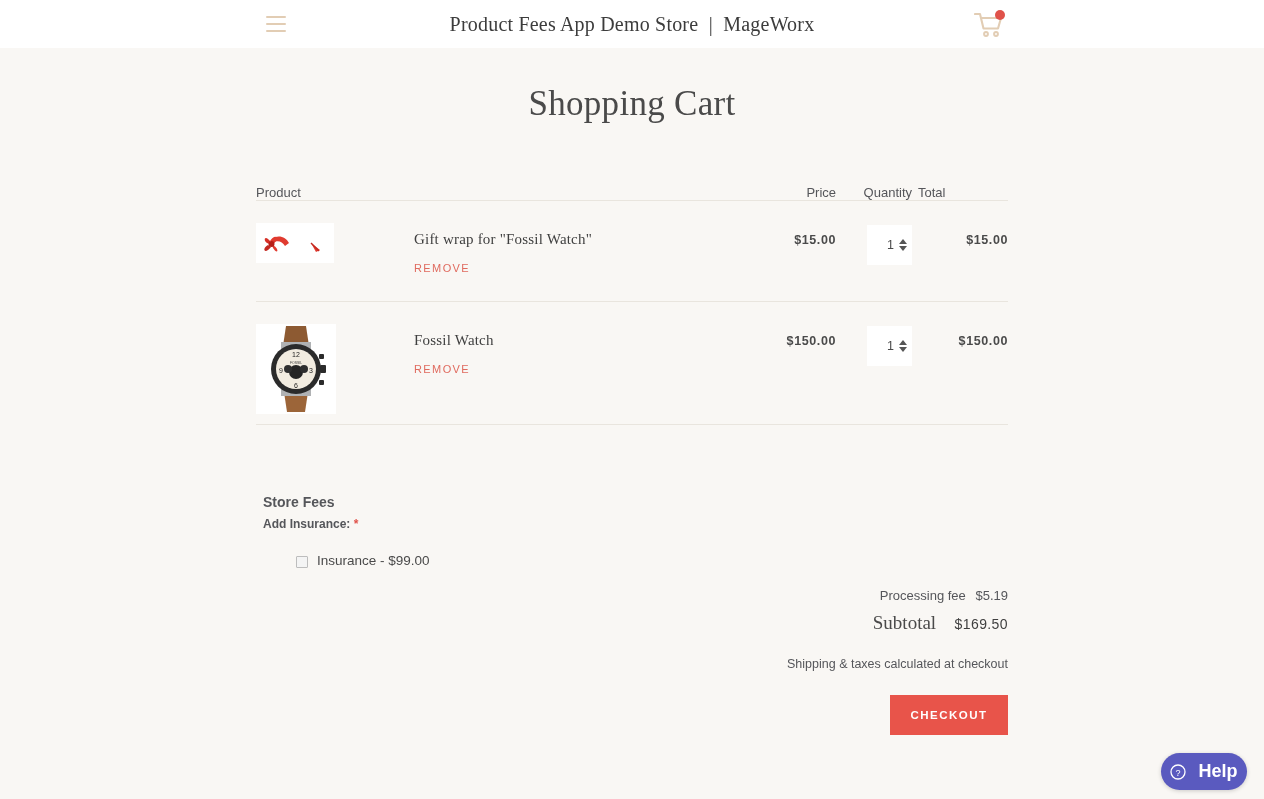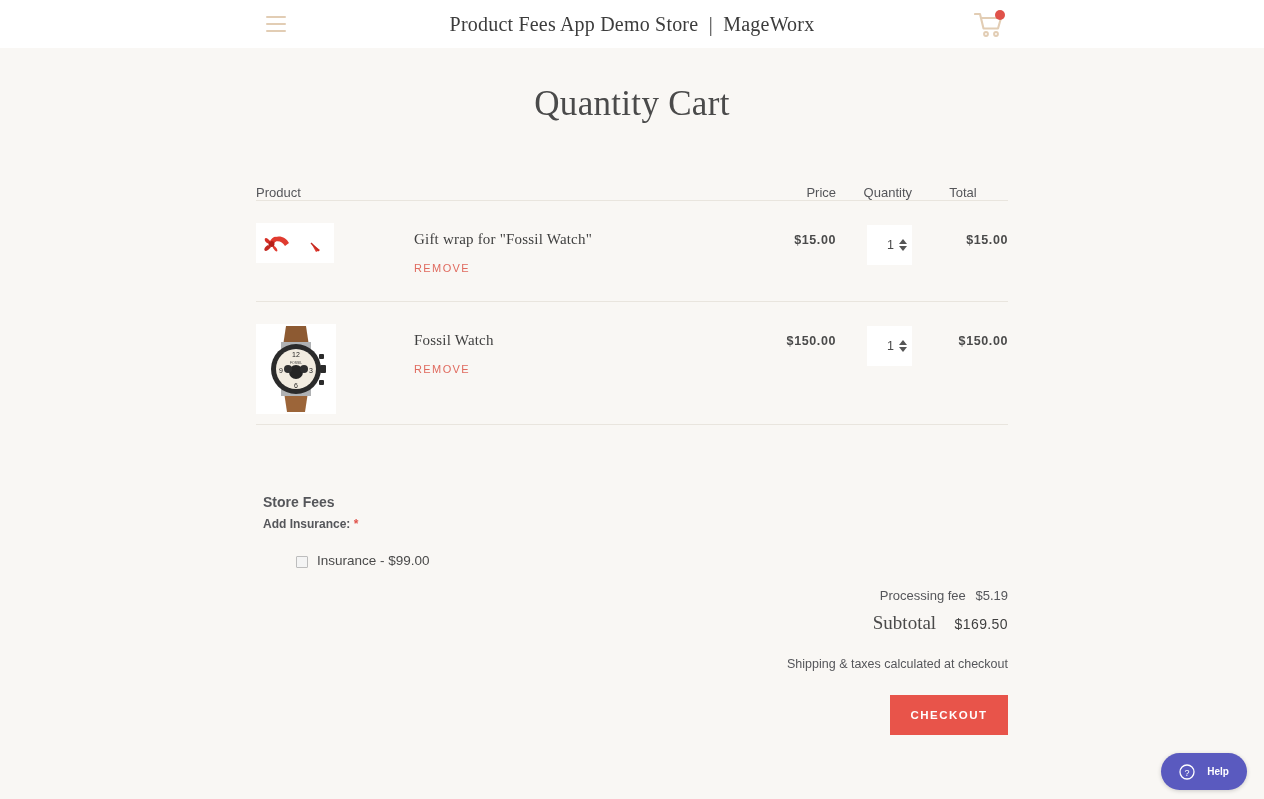--- a/index.html
+++ b/index.html
@@ -53,21 +53,21 @@
 
   
   .cart-wrap { position: absolute; left: 256px; top: 170px; width: 752px; }
   .cart-head {
     display: flex; align-items: flex-end;
     height: 30px; font-size: 13px; color: #55565a;
   }
   .col-product { width: 500px; }
   .col-price   { width: 80px; text-align: right; }
   .col-qty     { width: 82px; text-align: right; padding-right: 6px; }
-  .col-total   { width: 90px; text-align: center; }
+  .col-total   { width: 90px; text-align: left; }
   .rule { height: 1px; background: #e9e5de; width: 752px; }
 
   .cart-row { display: flex; padding: 22px 0 0 0; height: 100px; position: relative; }
   .cart-row.tall { height: 122px; }
 
   .thumb-cell { width: 158px; }
   .thumb { background: #ffffff; position: relative; overflow: hidden; }
   .thumb.giftwrap { width: 78px; height: 40px; }
   .thumb.watch { width: 80px; height: 90px; }
 
@@ -147,21 +147,21 @@
   }
 
   
   .help-widget {
     position: absolute; left: 1161px; top: 753px;
     width: 86px; height: 37px; border-radius: 19px;
     background: #5a5abf; color: #ffffff;
     display: flex; align-items: center; justify-content: center;
     cursor: pointer; box-shadow: 0 1px 4px rgba(0,0,0,.18);
   }
-  .help-widget .help-txt { font-size: 10px; font-weight: 700; margin-left: 12px; }
+  .help-widget .help-txt { font-size: 18px; font-weight: 700; margin-left: 12px; }
 </style>
 </head>
 <body>
 
 <div class="page">
 
   <div class="site-header">
     <div class="hamburger">
       <span></span>
         <span></span>
@@ -171,21 +171,21 @@
     <div class="cart-btn">
       <svg width="30" height="28" viewBox="0 0 30 28">
         <path d="M1 3 H6 L9.5 17.5 H24 L27 7 H8" fill="none" stroke="#e2cdb4" stroke-width="2.1" stroke-linecap="round" stroke-linejoin="round"></path>
         <circle cx="12" cy="23" r="1.9" fill="none" stroke="#e2cdb4" stroke-width="2"></circle>
         <circle cx="22" cy="23" r="1.9" fill="none" stroke="#e2cdb4" stroke-width="2"></circle>
       </svg>
       <div class="cart-badge"></div>
     </div>
   </div>
 
-  <h1 class="page-title">Quantity Cart</h1>
+  <h1 class="page-title">Shopping Cart</h1>
 
   <div class="cart-wrap">
 
     <div class="cart-head">
       <div class="col-product">Product</div>
       <div class="col-price">Price</div>
       <div class="col-qty">Quantity</div>
       <div class="col-total">Total</div>
     </div>
     <div class="rule"></div>

